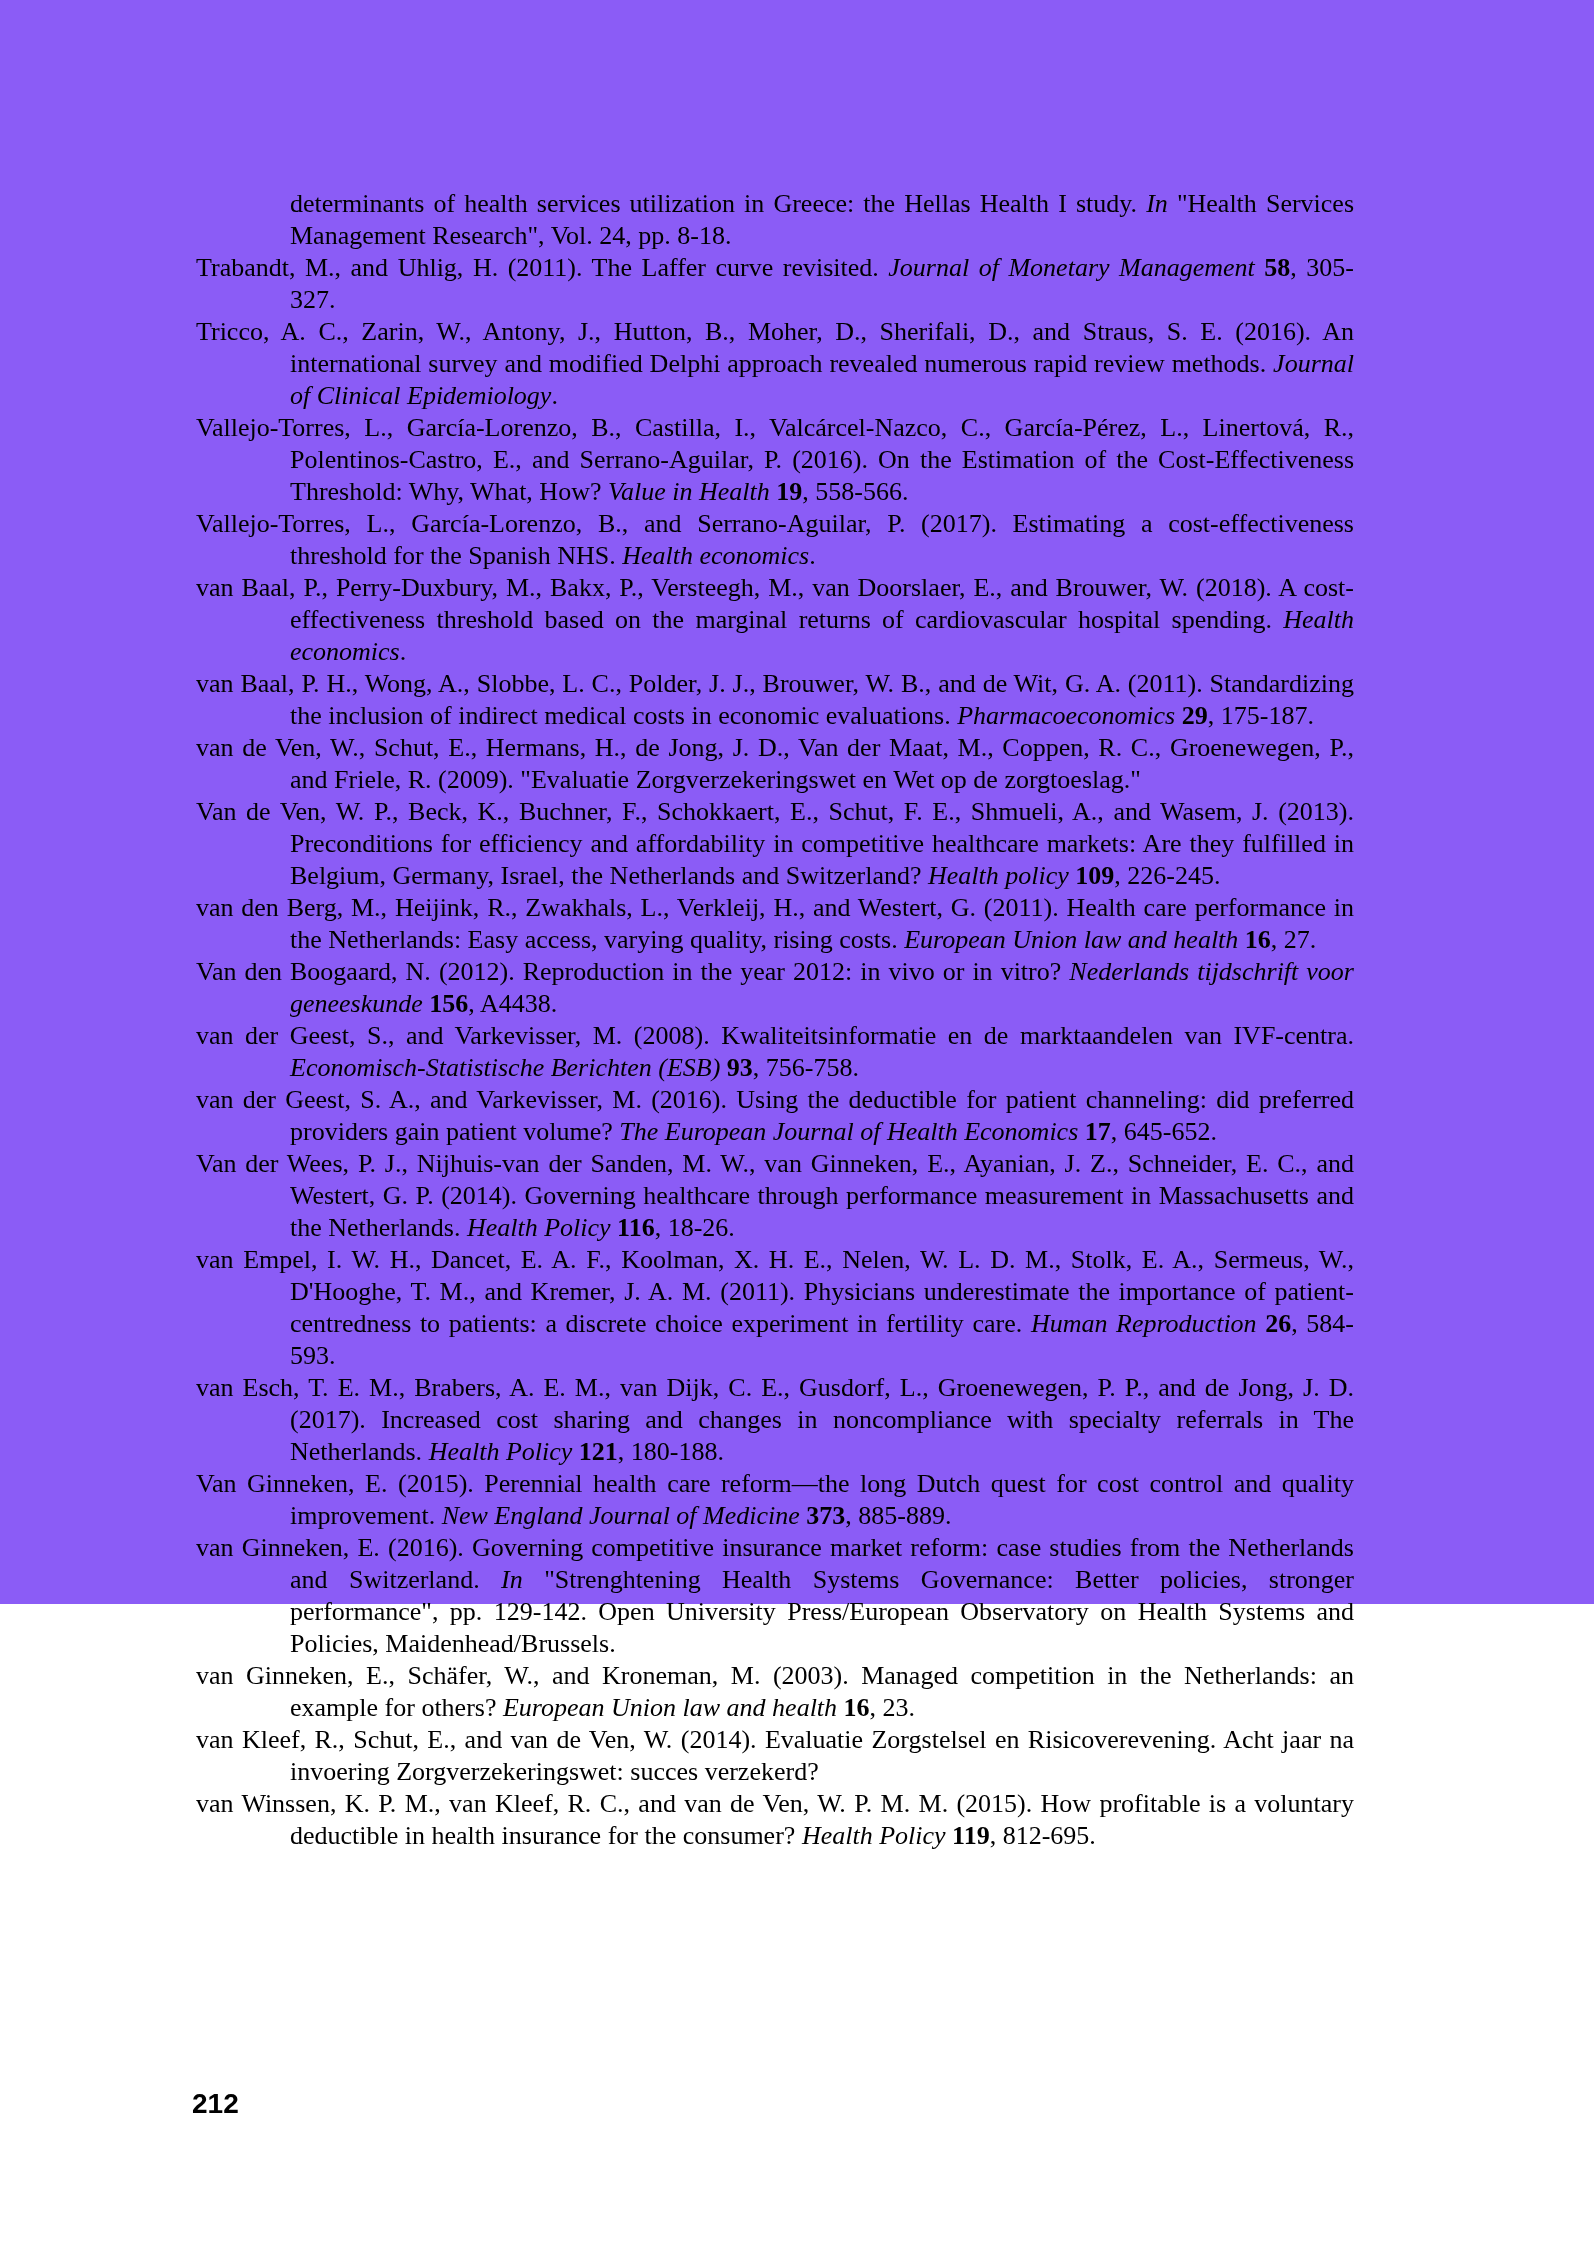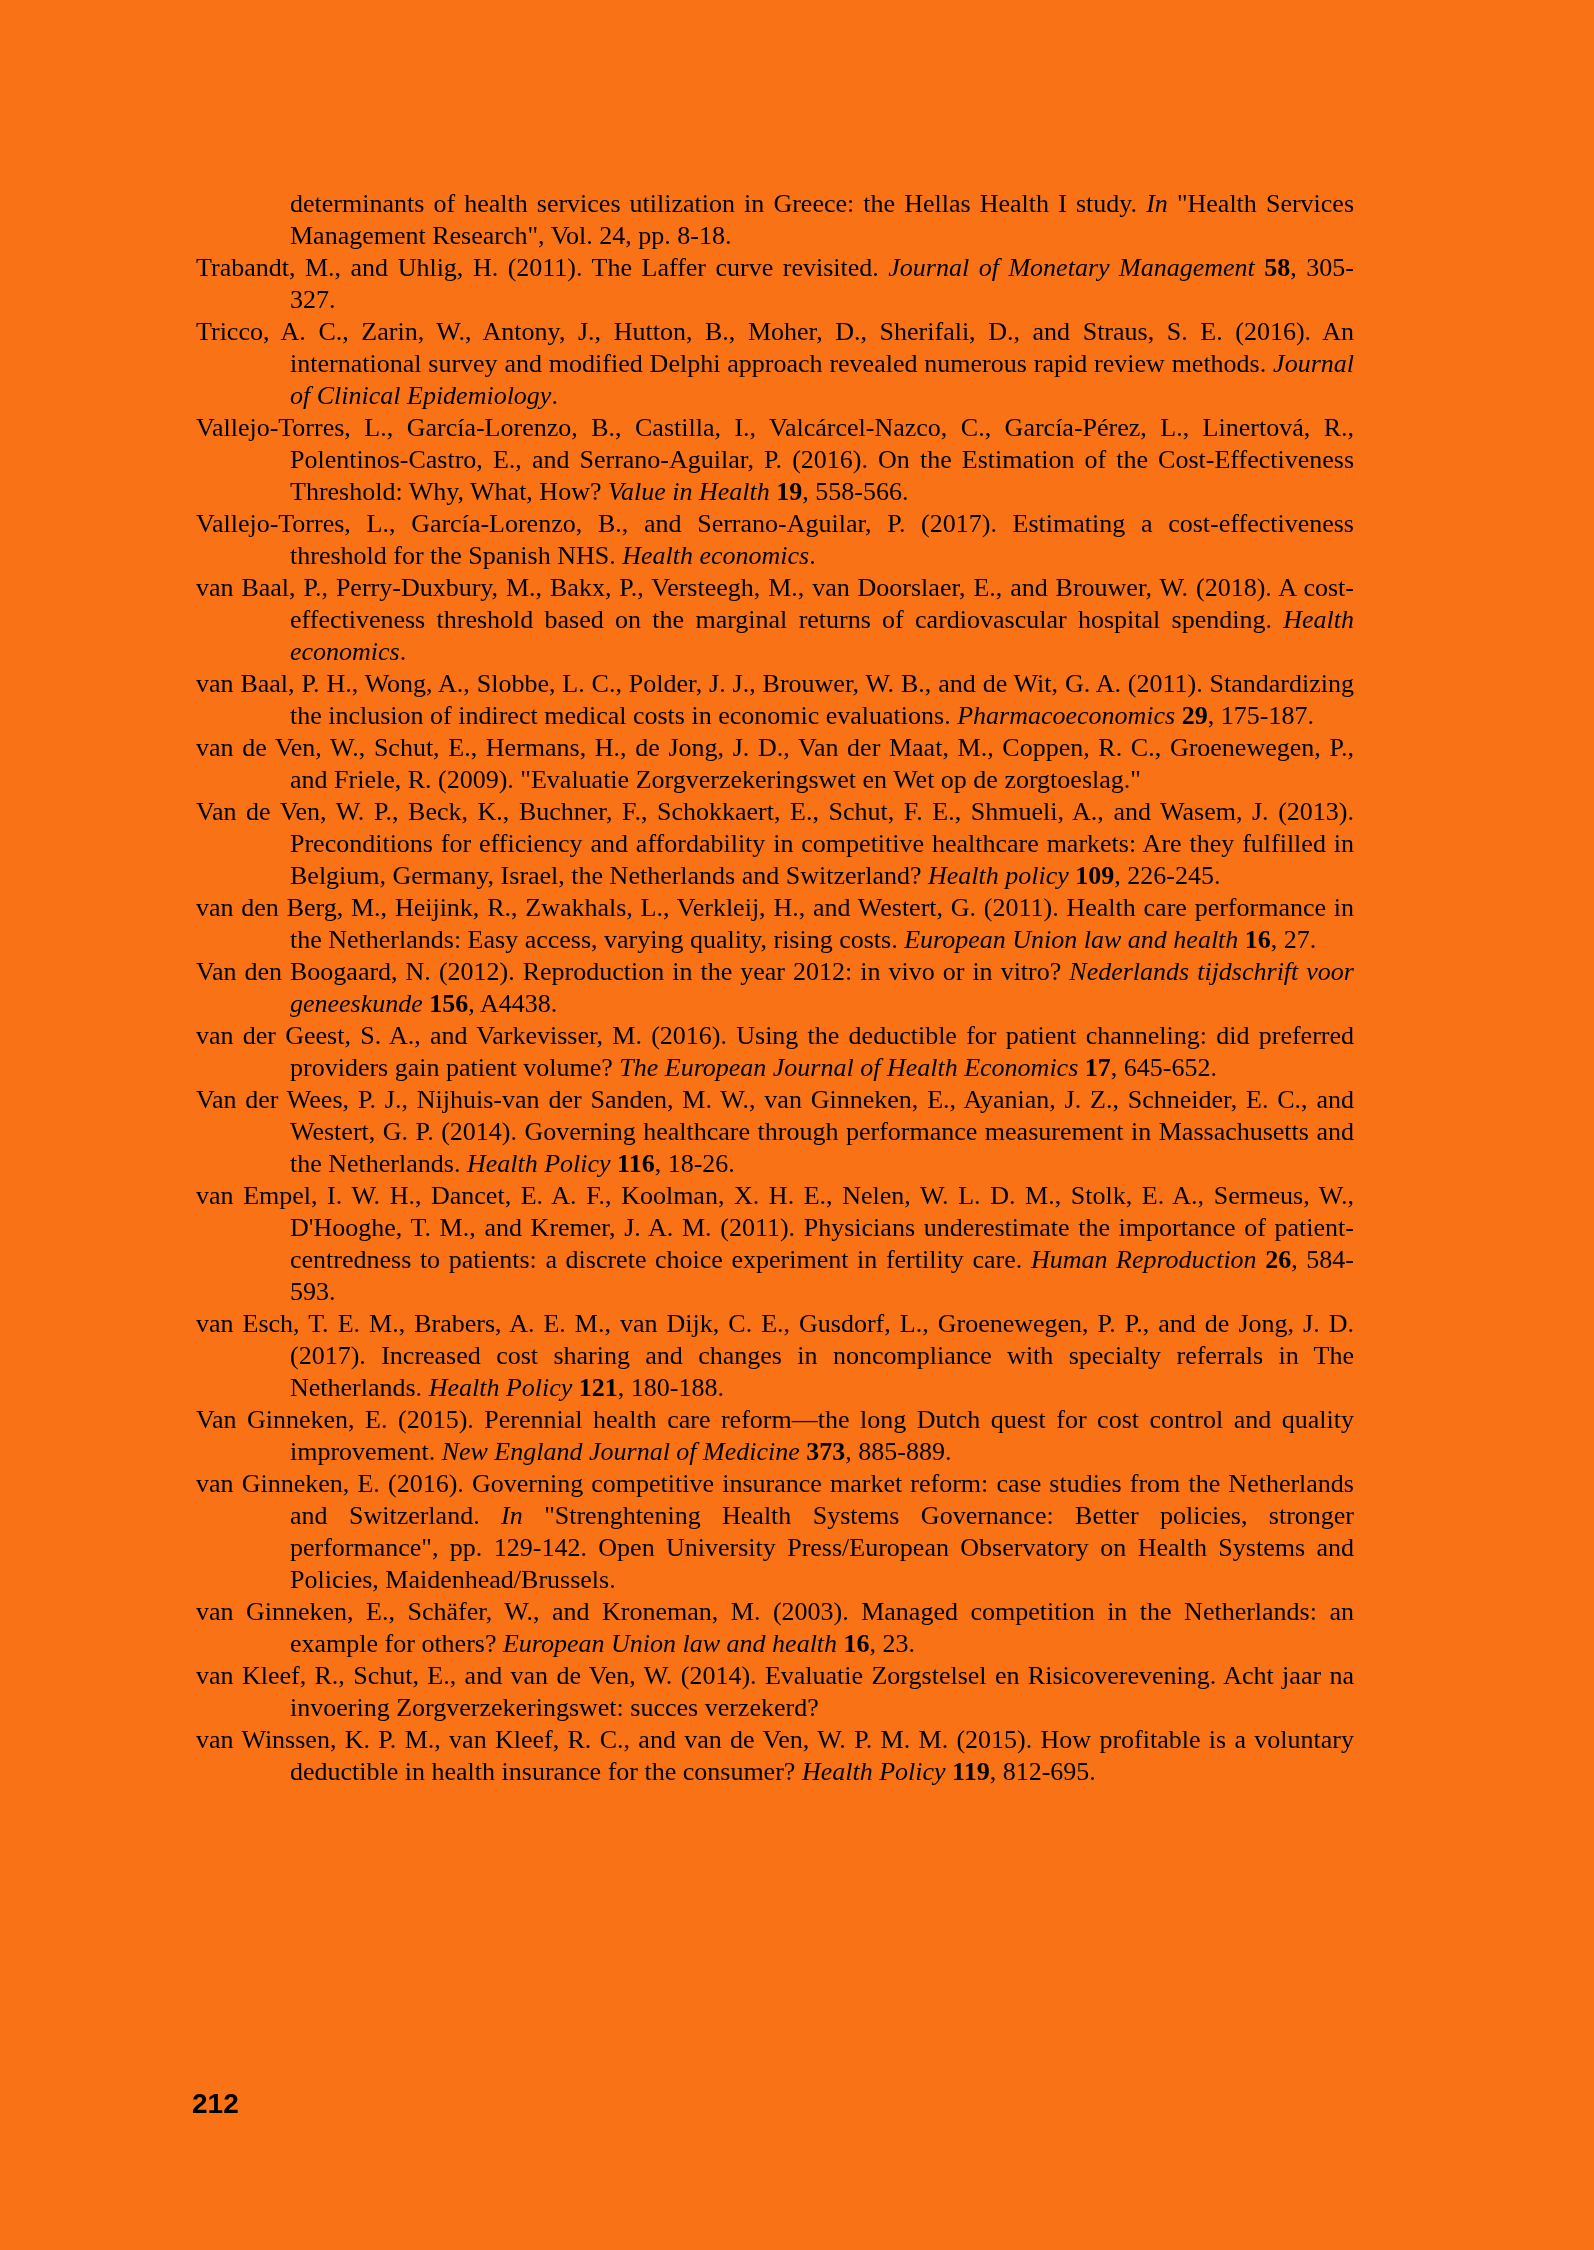--- a/index.html
+++ b/index.html
@@ -10,22 +10,22 @@
   body {
     width: 1594px;
     height: 2250px;
     position: relative;
     overflow: hidden;
   }
   .page {
     position: absolute;
     left: 0; top: 0;
     width: 1594px;
-    height: 2250px;
-    background: #f97316;
+    height: 1604px;
+    background: #8b5cf6;
   }
   .references {
     position: absolute;
     left: 196px;
     top: 188px;
     width: 1158px;
     color: #000000;
   }
   p.ref {
     margin: 0;
@@ -67,20 +67,21 @@
       <p class="ref"><span>Trabandt, M., and Uhlig, H. (2011). The Laffer curve revisited. </span><em>Journal of Monetary Management</em><span> </span><strong>58</strong><span>, 305-327.</span></p>
       <p class="ref"><span>Tricco, A. C., Zarin, W., Antony, J., Hutton, B., Moher, D., Sherifali, D., and Straus, S. E. (2016). An international survey and modified Delphi approach revealed numerous rapid review methods. </span><em>Journal of Clinical Epidemiology</em><span>.</span></p>
       <p class="ref"><span>Vallejo-Torres, L., García-Lorenzo, B., Castilla, I., Valcárcel-Nazco, C., García-Pérez, L., Linertová, R., Polentinos-Castro, E., and Serrano-Aguilar, P. (2016). On the Estimation of the Cost-Effectiveness Threshold: Why, What, How? </span><em>Value in Health</em><span> </span><strong>19</strong><span>, 558-566.</span></p>
       <p class="ref"><span>Vallejo-Torres, L., García-Lorenzo, B., and Serrano-Aguilar, P. (2017). Estimating a cost-effectiveness threshold for the Spanish NHS. </span><em>Health economics</em><span>.</span></p>
       <p class="ref"><span>van Baal, P., Perry-Duxbury, M., Bakx, P., Versteegh, M., van Doorslaer, E., and Brouwer, W. (2018). A cost-effectiveness threshold based on the marginal returns of cardiovascular hospital spending. </span><em>Health economics</em><span>.</span></p>
       <p class="ref"><span>van Baal, P. H., Wong, A., Slobbe, L. C., Polder, J. J., Brouwer, W. B., and de Wit, G. A. (2011). Standardizing the inclusion of indirect medical costs in economic evaluations. </span><em>Pharmacoeconomics</em><span> </span><strong>29</strong><span>, 175-187.</span></p>
       <p class="ref"><span>van de Ven, W., Schut, E., Hermans, H., de Jong, J. D., Van der Maat, M., Coppen, R. C., Groenewegen, P., and Friele, R. (2009). "Evaluatie Zorgverzekeringswet en Wet op de zorgtoeslag."</span></p>
       <p class="ref"><span>Van de Ven, W. P., Beck, K., Buchner, F., Schokkaert, E., Schut, F. E., Shmueli, A., and Wasem, J. (2013). Preconditions for efficiency and affordability in competitive healthcare markets: Are they fulfilled in Belgium, Germany, Israel, the Netherlands and Switzerland? </span><em>Health policy</em><span> </span><strong>109</strong><span>, 226-245.</span></p>
       <p class="ref"><span>van den Berg, M., Heijink, R., Zwakhals, L., Verkleij, H., and Westert, G. (2011). Health care performance in the Netherlands: Easy access, varying quality, rising costs. </span><em>European Union law and health</em><span> </span><strong>16</strong><span>, 27.</span></p>
       <p class="ref"><span>Van den Boogaard, N. (2012). Reproduction in the year 2012: in vivo or in vitro? </span><em>Nederlands tijdschrift voor geneeskunde</em><span> </span><strong>156</strong><span>, A4438.</span></p>
+      <p class="ref"><span>van der Geest, S., and Varkevisser, M. (2008). Kwaliteitsinformatie en de marktaandelen van IVF-centra. </span><em>Economisch-Statistische Berichten (ESB)</em><span> </span><strong>93</strong><span>, 756-758.</span></p>
       <p class="ref"><span>van der Geest, S. A., and Varkevisser, M. (2016). Using the deductible for patient channeling: did preferred providers gain patient volume? </span><em>The European Journal of Health Economics</em><span> </span><strong>17</strong><span>, 645-652.</span></p>
       <p class="ref"><span>Van der Wees, P. J., Nijhuis-van der Sanden, M. W., van Ginneken, E., Ayanian, J. Z., Schneider, E. C., and Westert, G. P. (2014). Governing healthcare through performance measurement in Massachusetts and the Netherlands. </span><em>Health Policy</em><span> </span><strong>116</strong><span>, 18-26.</span></p>
       <p class="ref"><span>van Empel, I. W. H., Dancet, E. A. F., Koolman, X. H. E., Nelen, W. L. D. M., Stolk, E. A., Sermeus, W., D'Hooghe, T. M., and Kremer, J. A. M. (2011). Physicians underestimate the importance of patient-centredness to patients: a discrete choice experiment in fertility care. </span><em>Human Reproduction</em><span> </span><strong>26</strong><span>, 584-593.</span></p>
       <p class="ref"><span>van Esch, T. E. M., Brabers, A. E. M., van Dijk, C. E., Gusdorf, L., Groenewegen, P. P., and de Jong, J. D. (2017). Increased cost sharing and changes in noncompliance with specialty referrals in The Netherlands. </span><em>Health Policy</em><span> </span><strong>121</strong><span>, 180-188.</span></p>
       <p class="ref"><span>Van Ginneken, E. (2015). Perennial health care reform—the long Dutch quest for cost control and quality improvement. </span><em>New England Journal of Medicine</em><span> </span><strong>373</strong><span>, 885-889.</span></p>
       <p class="ref"><span>van Ginneken, E. (2016). Governing competitive insurance market reform: case studies from the Netherlands and Switzerland. </span><em>In</em><span> "Strenghtening Health Systems Governance: Better policies, stronger performance", pp. 129-142. Open University Press/European Observatory on Health Systems and Policies, Maidenhead/Brussels.</span></p>
       <p class="ref"><span>van Ginneken, E., Schäfer, W., and Kroneman, M. (2003). Managed competition in the Netherlands: an example for others? </span><em>European Union law and health</em><span> </span><strong>16</strong><span>, 23.</span></p>
       <p class="ref"><span>van Kleef, R., Schut, E., and van de Ven, W. (2014). Evaluatie Zorgstelsel en Risicoverevening. Acht jaar na invoering Zorgverzekeringswet: succes verzekerd?</span></p>
       <p class="ref"><span>van Winssen, K. P. M., van Kleef, R. C., and van de Ven, W. P. M. M. (2015). How profitable is a voluntary deductible in health insurance for the consumer? </span><em>Health Policy</em><span> </span><strong>119</strong><span>, 812-695.</span></p>
     </div>

